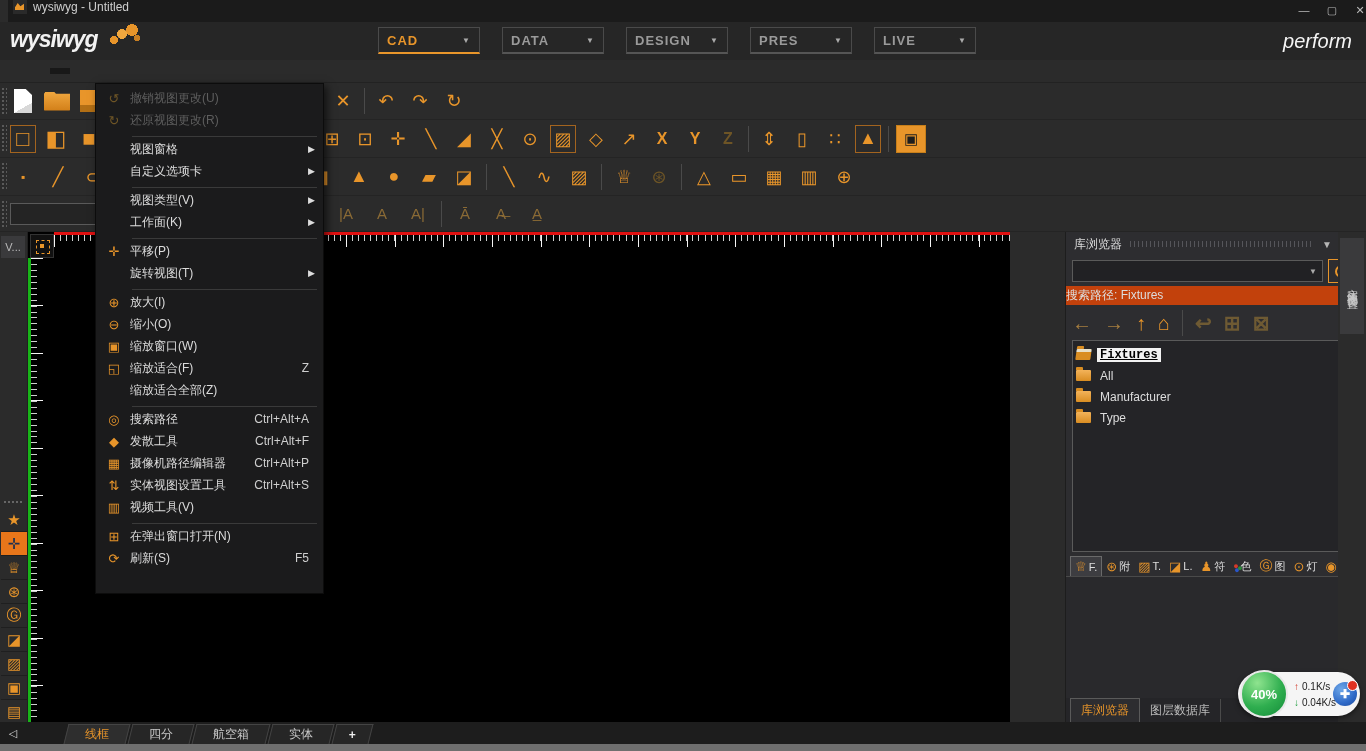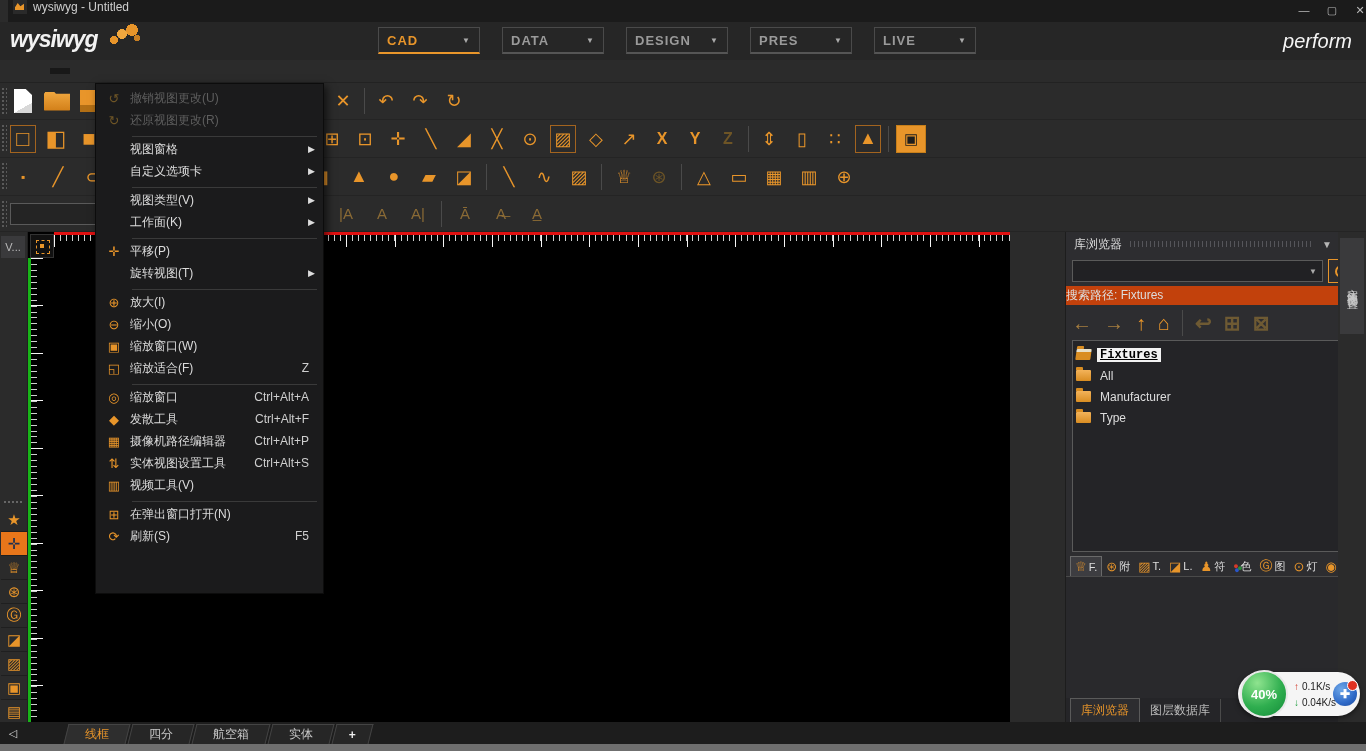--- a/index.html
+++ b/index.html
@@ -733,29 +733,35 @@
         <span class="mi-label">缩放窗口(W)</span>
         <span class="mi-short"></span>
         <span class="mi-arrow"></span>
       </div>
       <div class="mi has-short">
         <span class="mi-icon">◱</span>
         <span class="mi-label">缩放适合(F)</span>
         <span class="mi-short">Z</span>
         <span class="mi-arrow"></span>
       </div>
+      <div class="mi">
+        <span class="mi-icon"></span>
+        <span class="mi-label">缩放适合全部(Z)</span>
+        <span class="mi-short"></span>
+        <span class="mi-arrow"></span>
+      </div>
       <div class="mi sep">
         
         
         
         
       </div>
       <div class="mi has-short">
         <span class="mi-icon">◎</span>
-        <span class="mi-label">缩放窗口</span>
+        <span class="mi-label">搜索路径</span>
         <span class="mi-short">Ctrl+Alt+A</span>
         <span class="mi-arrow"></span>
       </div>
       <div class="mi has-short">
         <span class="mi-icon">◆</span>
         <span class="mi-label">发散工具</span>
         <span class="mi-short">Ctrl+Alt+F</span>
         <span class="mi-arrow"></span>
       </div>
       <div class="mi has-short">

